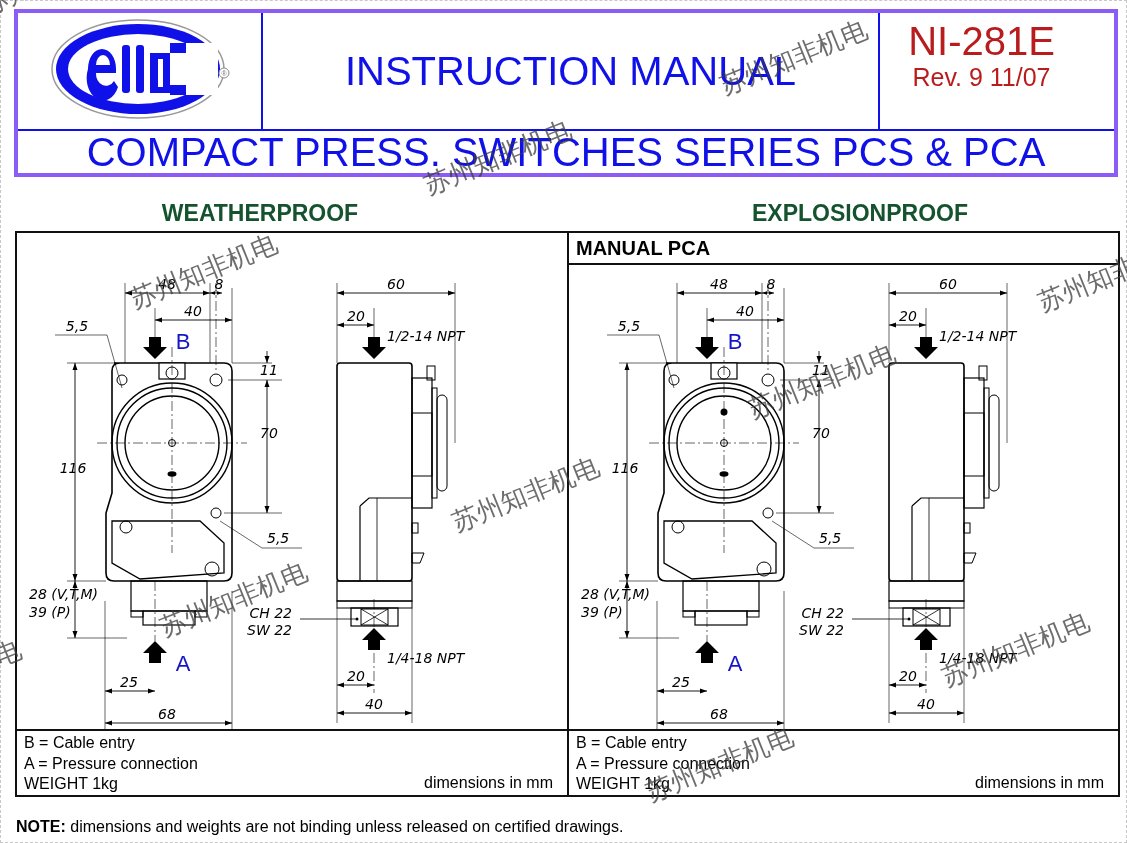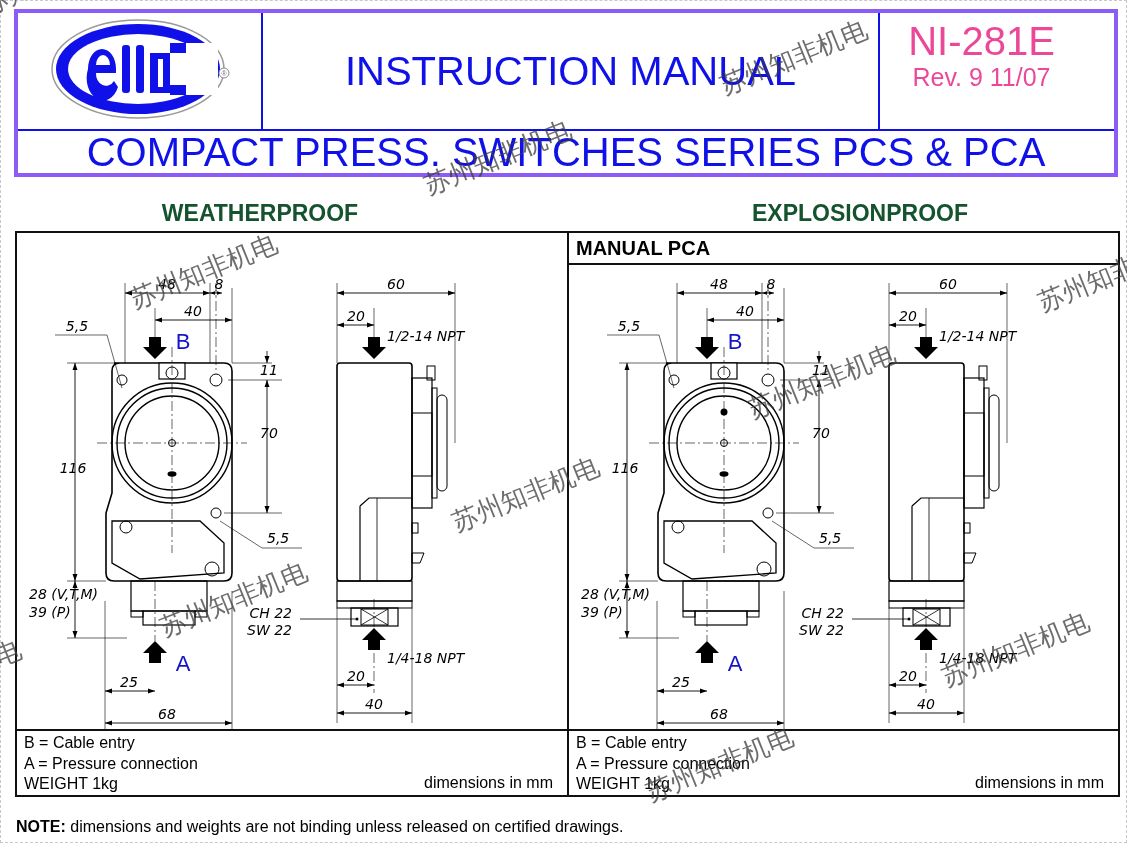--- a/index.html
+++ b/index.html
@@ -1,21 +1,21 @@
 <!DOCTYPE html>
 <html><head>
 <meta charset="utf-8">
 <style>
   html,body{margin:0;padding:0;background:#fff;}
   body{width:1127px;height:843px;position:relative;overflow:hidden;font-family:"Liberation Sans",sans-serif;}
   .page-edge{position:absolute;left:0;top:0;width:1125px;height:841px;border:1px dashed #c8c8c8;}
   .hdr{position:absolute;left:14px;top:9px;width:1104px;height:168px;border:4px solid #8b5cf6;box-sizing:border-box;}
   .hdr-logo{position:absolute;left:0;top:0;width:245px;height:116px;border-right:2px solid #1010e8;box-sizing:border-box;}
   .hdr-title{position:absolute;left:245px;top:0;width:617px;height:116px;border-right:2px solid #1010e8;box-sizing:border-box;display:flex;align-items:center;justify-content:center;color:#1010e8;font-size:40px;}
-  .hdr-doc{position:absolute;left:831px;top:0;right:0;height:116px;text-align:center;color:#ec4899;}
+  .hdr-doc{position:absolute;left:831px;top:0;right:0;height:116px;text-align:center;color:#b91c1c;}
   .hdr-doc .code{font-size:40px;margin-top:6px;line-height:44px;}
   .hdr-doc .rev{font-size:25px;line-height:28px;}
   .hdr-sub{position:absolute;left:0;top:116px;right:0;bottom:0;border-top:2px solid #1010e8;color:#1010e8;font-size:40px;display:flex;align-items:center;justify-content:center;}
   .sec-title{position:absolute;top:200px;font-weight:bold;font-size:23px;color:#14532d;text-align:center;}
   .frame{position:absolute;left:15px;top:231px;width:1105px;height:566px;border:2px solid #111;box-sizing:border-box;}
   .panel{position:absolute;top:0;height:100%;box-sizing:border-box;}
   .panel.left{left:0;width:552px;border-right:2px solid #111;}
   .panel.right{left:552px;right:0;}
   .panel-head{position:absolute;left:0;right:0;top:0;height:30px;border-bottom:2px solid #111;font-weight:bold;font-size:20px;padding-left:7px;line-height:30px;}
   .panel-draw{position:absolute;left:0;right:0;top:30px;height:466px;}

